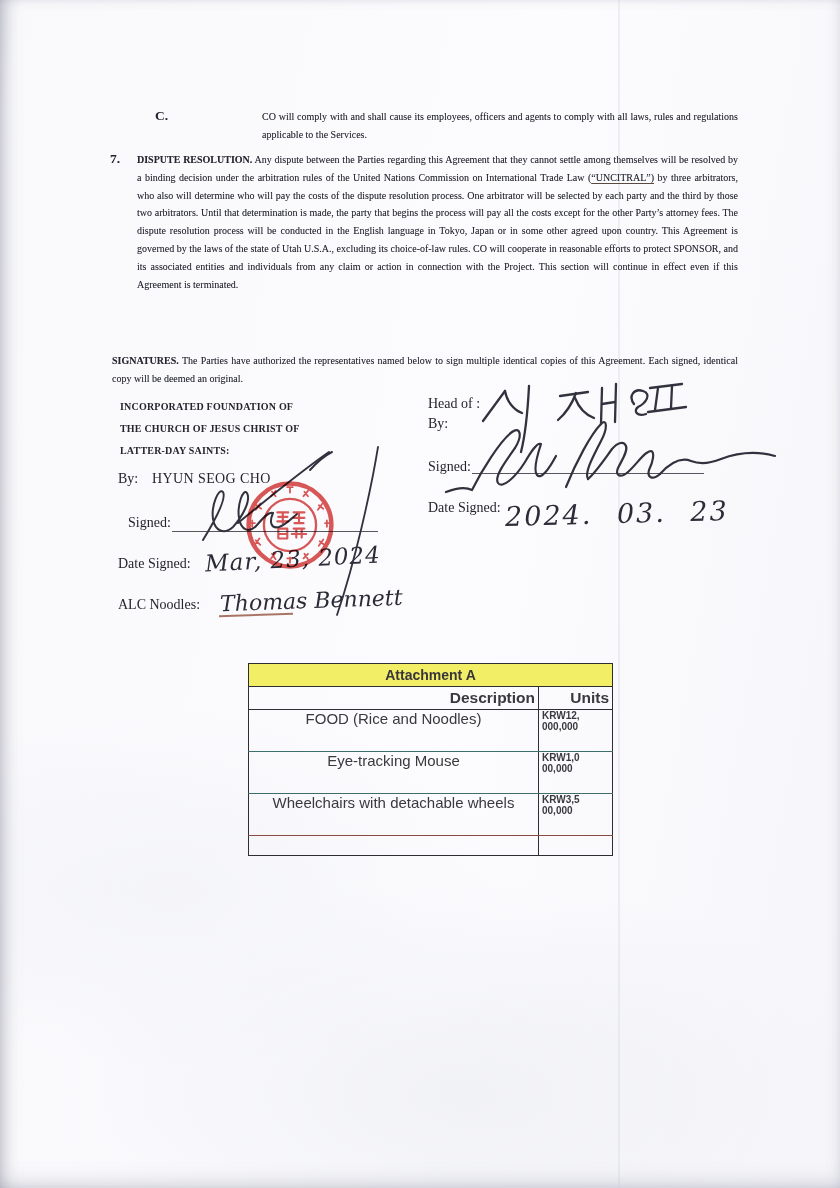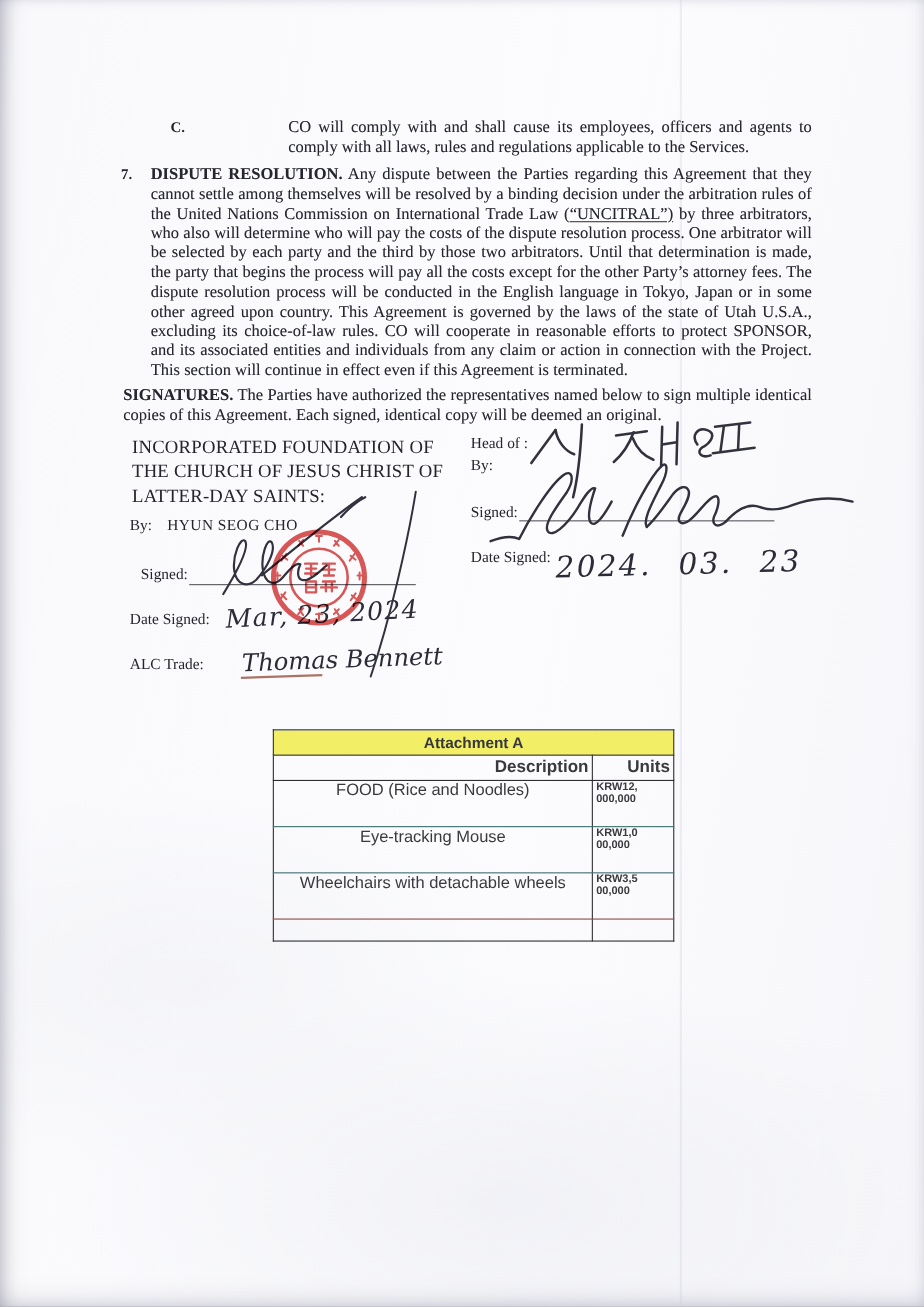--- a/index.html
+++ b/index.html
@@ -16,26 +16,26 @@
                 inset 0 -14px 26px -16px rgba(120,120,145,.45),
                 inset 0 6px 10px -8px rgba(200,200,215,.5);
     overflow:hidden;
     font-family:"Liberation Serif", serif;
     color:#24242c;
   }
   .scan-line{position:absolute;top:0;left:618px;width:2px;height:100%;
     background:rgba(200,204,214,.28);}
   .abs{position:absolute;}
   
-  .bodytext{font-size:15px;line-height:17.8px;text-align:justify;
+  .bodytext{font-size:10px;line-height:17.8px;text-align:justify;
     color:#26262e; text-shadow:0 0 .5px rgba(40,40,70,.35);}
   .num{font-size:13.5px;font-weight:bold;}
   .bold{font-weight:bold;}
   .uncitral{text-decoration:underline;text-underline-offset:2px;text-decoration-color:#5a4a42;}
-  .orgname{font-weight:normal;font-size:17px;line-height:22px;letter-spacing:.2px;}
+  .orgname{font-weight:bold;font-size:10px;line-height:22px;letter-spacing:.2px;}
   .lbl{font-size:14px;}
   .sigline{position:absolute;height:1px;background:#56565e;}
   .hand{font-family:"DejaVu Serif", serif;font-style:italic;color:#2c2c38;}
   .thomas-underline{position:absolute;height:2px;background:#96523f;opacity:.8;}
   
   .att-table{position:absolute;border-collapse:collapse;
     font-family:"Liberation Sans", sans-serif;color:#3a3a3e;
     table-layout:fixed;}
   .att-table td, .att-table th{border:1.4px solid #2e2e32;padding:0 3px;overflow:hidden;}
   .att-title{background:#f2ef67;font-weight:bold;font-size:14px;text-align:center;height:22px;color:#37373b;}
@@ -72,21 +72,21 @@
 
   <div class="abs lbl" style="left:118px;top:471px;">By:</div>
   <div class="abs lbl" style="left:152px;top:471px;letter-spacing:.4px;">HYUN SEOG CHO</div>
 
   <div class="abs lbl" style="left:128px;top:515px;">Signed:</div>
   <div class="sigline" style="left:172px;top:531px;width:206px;"></div>
 
   <div class="abs lbl" style="left:118px;top:556px;">Date Signed:</div>
   <div class="abs hand" style="left:205px;top:546px;font-size:23px;transform:rotate(-3deg);letter-spacing:1px;">Mar, 23, 2024</div>
 
-  <div class="abs lbl" style="left:118px;top:597px;">ALC Trade:</div>
+  <div class="abs lbl" style="left:118px;top:597px;">ALC Noodles:</div>
   <div class="abs hand" style="left:220px;top:588px;font-size:22px;transform:rotate(-2deg);">Thomas Bennett</div>
   <div class="thomas-underline" style="left:219px;top:614px;width:74px;transform:rotate(-2deg);"></div>
 
   <div class="abs lbl" style="left:428px;top:396px;">Head of :</div>
   <div class="abs lbl" style="left:428px;top:416px;">By:</div>
   <div class="abs lbl" style="left:428px;top:459px;">Signed:</div>
   <div class="sigline" style="left:472px;top:473px;width:232px;"></div>
   <div class="abs lbl" style="left:428px;top:500px;">Date Signed:</div>
   <div class="abs hand" style="left:505px;top:498px;font-size:27px;transform:rotate(-1.5deg);word-spacing:14px;letter-spacing:2px;">2024.  03.  23</div>
 

